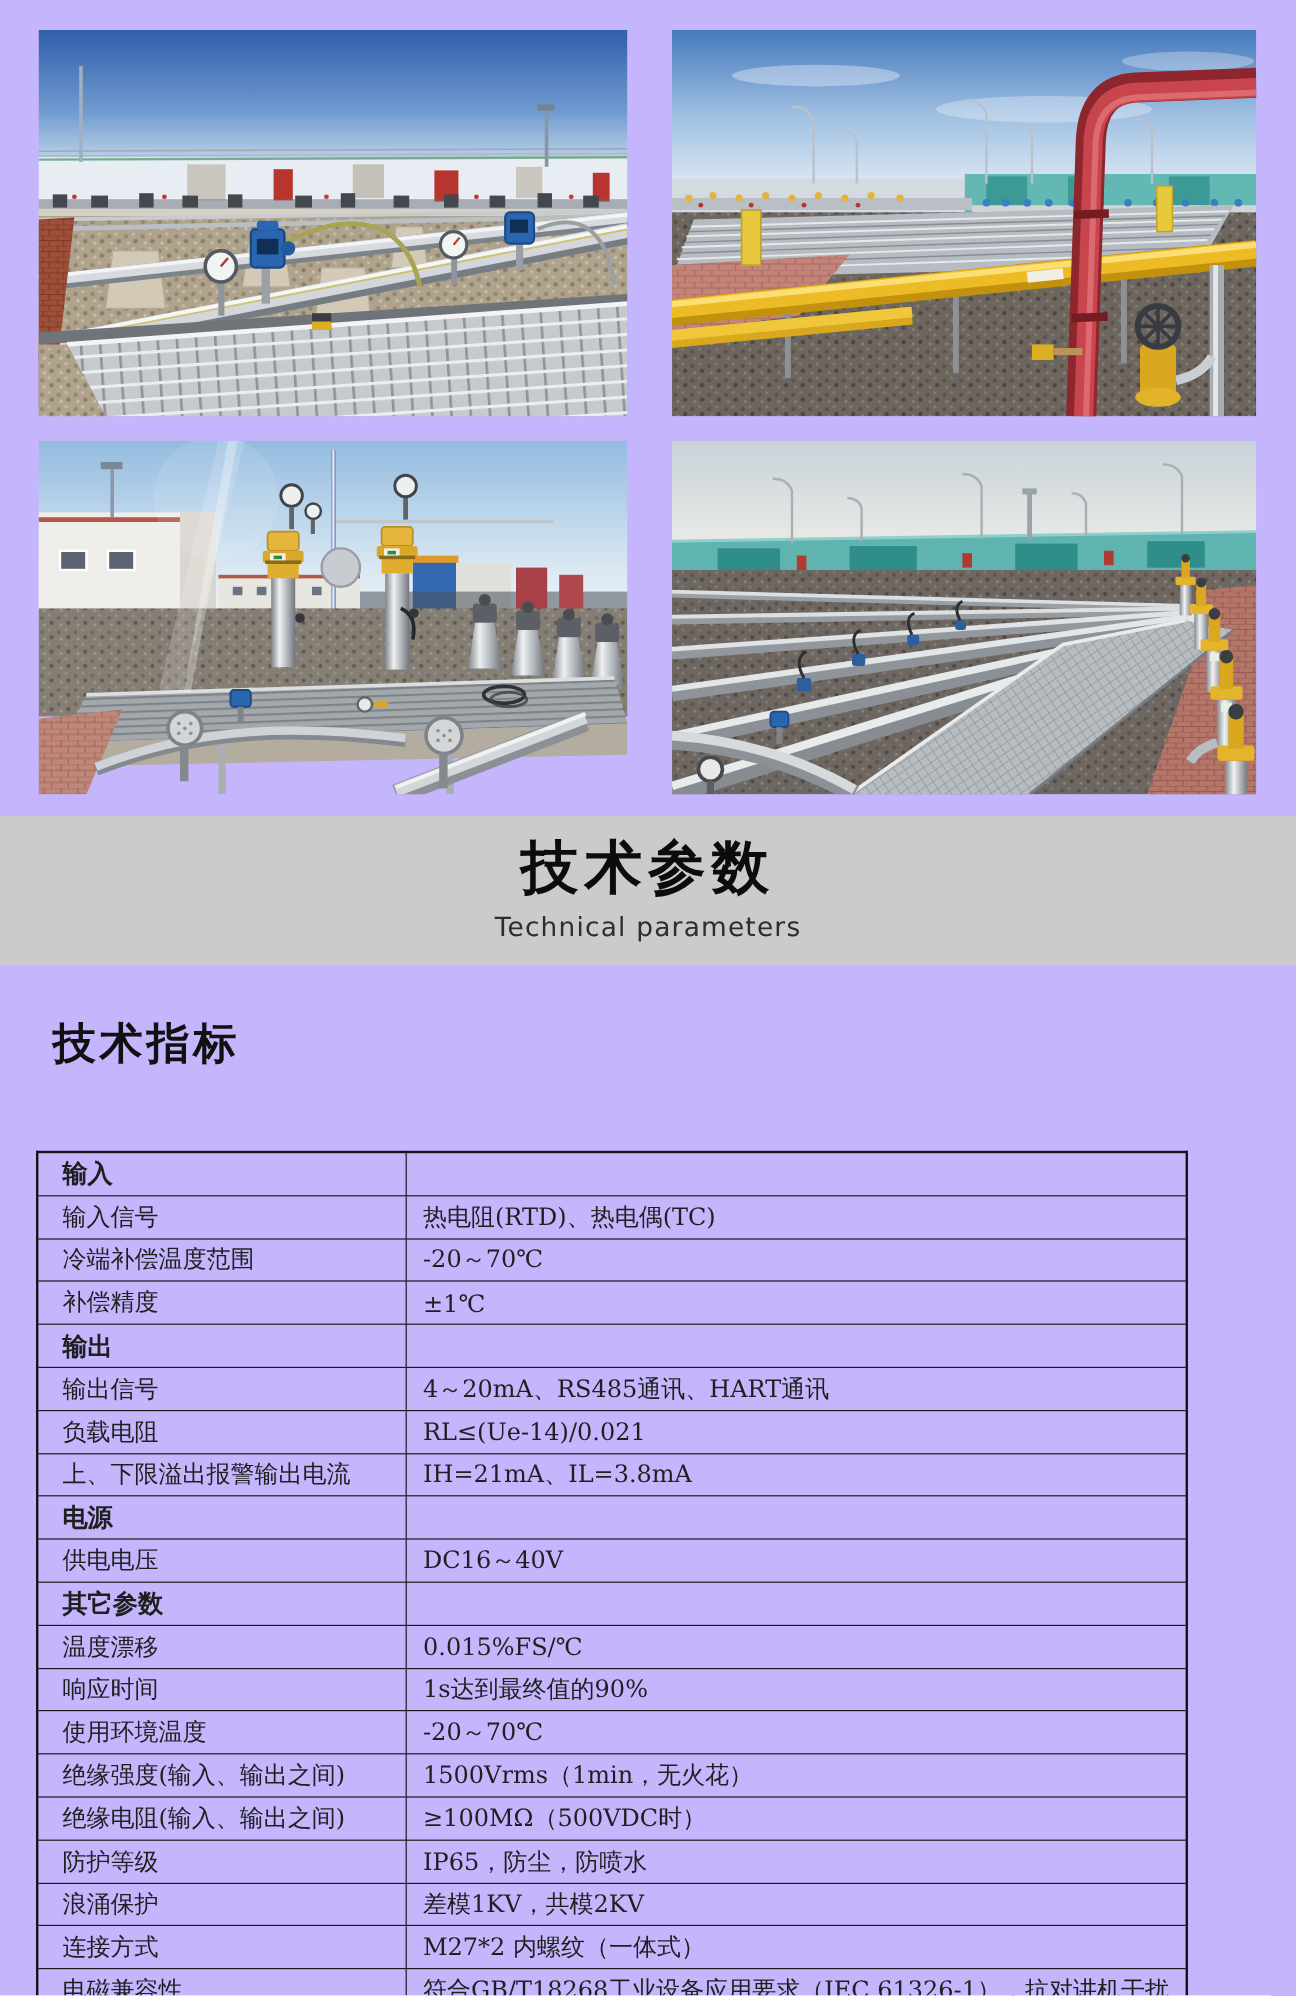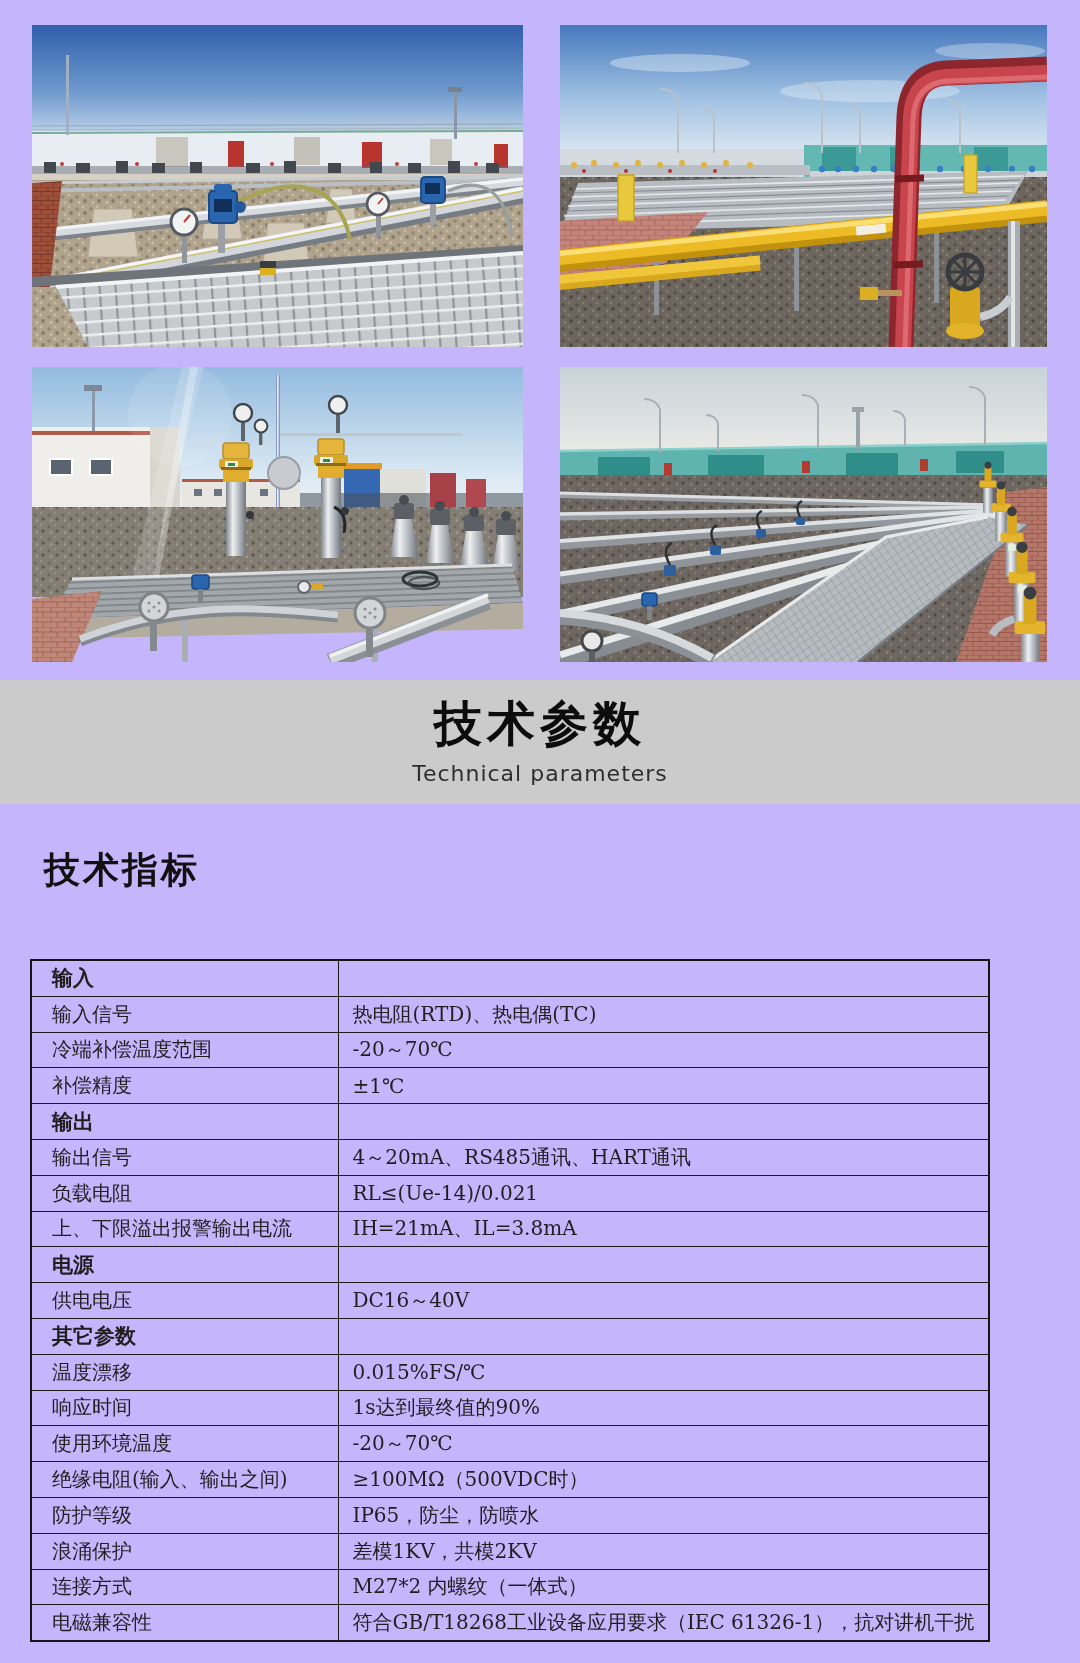--- a/index.html
+++ b/index.html
@@ -630,20 +630,24 @@
         </tr>
       <tr>
           <td>响应时间</td>
           <td class="val">1s达到最终值的90%</td>
         </tr>
       <tr>
           <td>使用环境温度</td>
           <td class="val">-20～70℃</td>
         </tr>
       <tr>
+          <td>绝缘强度(输入、输出之间)</td>
+          <td class="val">1500Vrms（1min，无火花）</td>
+        </tr>
+      <tr>
           <td>绝缘电阻(输入、输出之间)</td>
           <td class="val">≥100MΩ（500VDC时）</td>
         </tr>
       <tr>
           <td>防护等级</td>
           <td class="val">IP65，防尘，防喷水</td>
         </tr>
       <tr>
           <td>浪涌保护</td>
           <td class="val">差模1KV，共模2KV</td>

